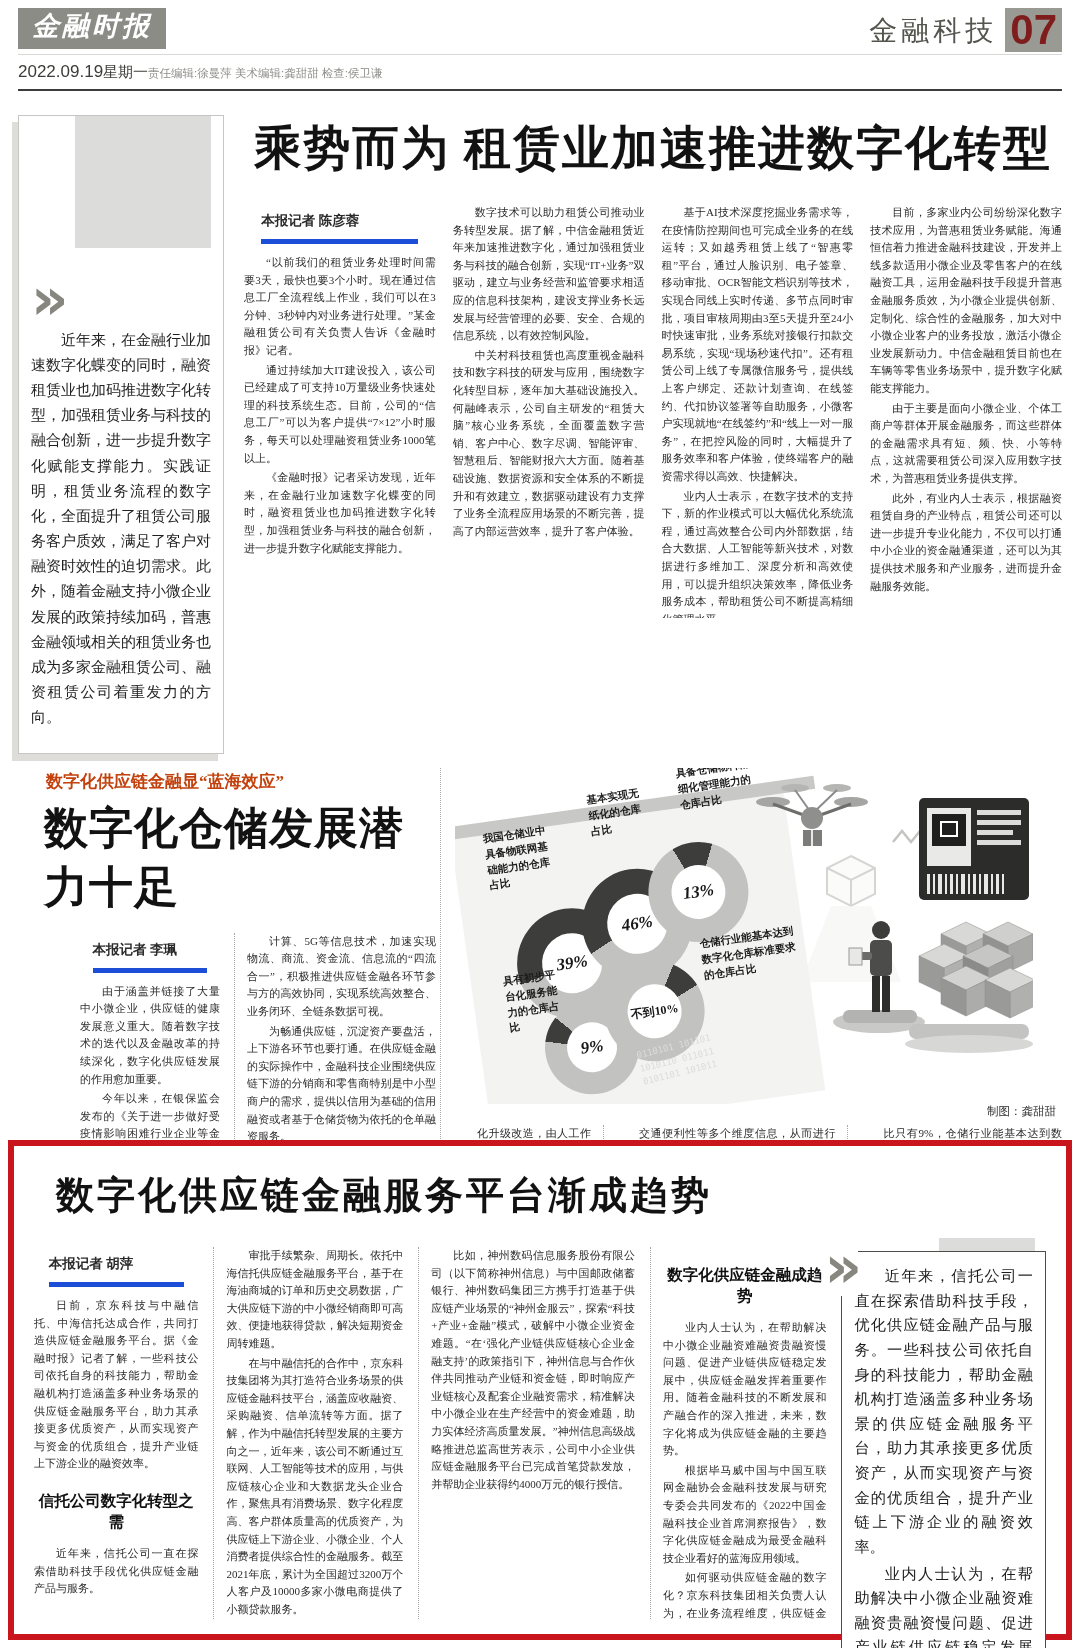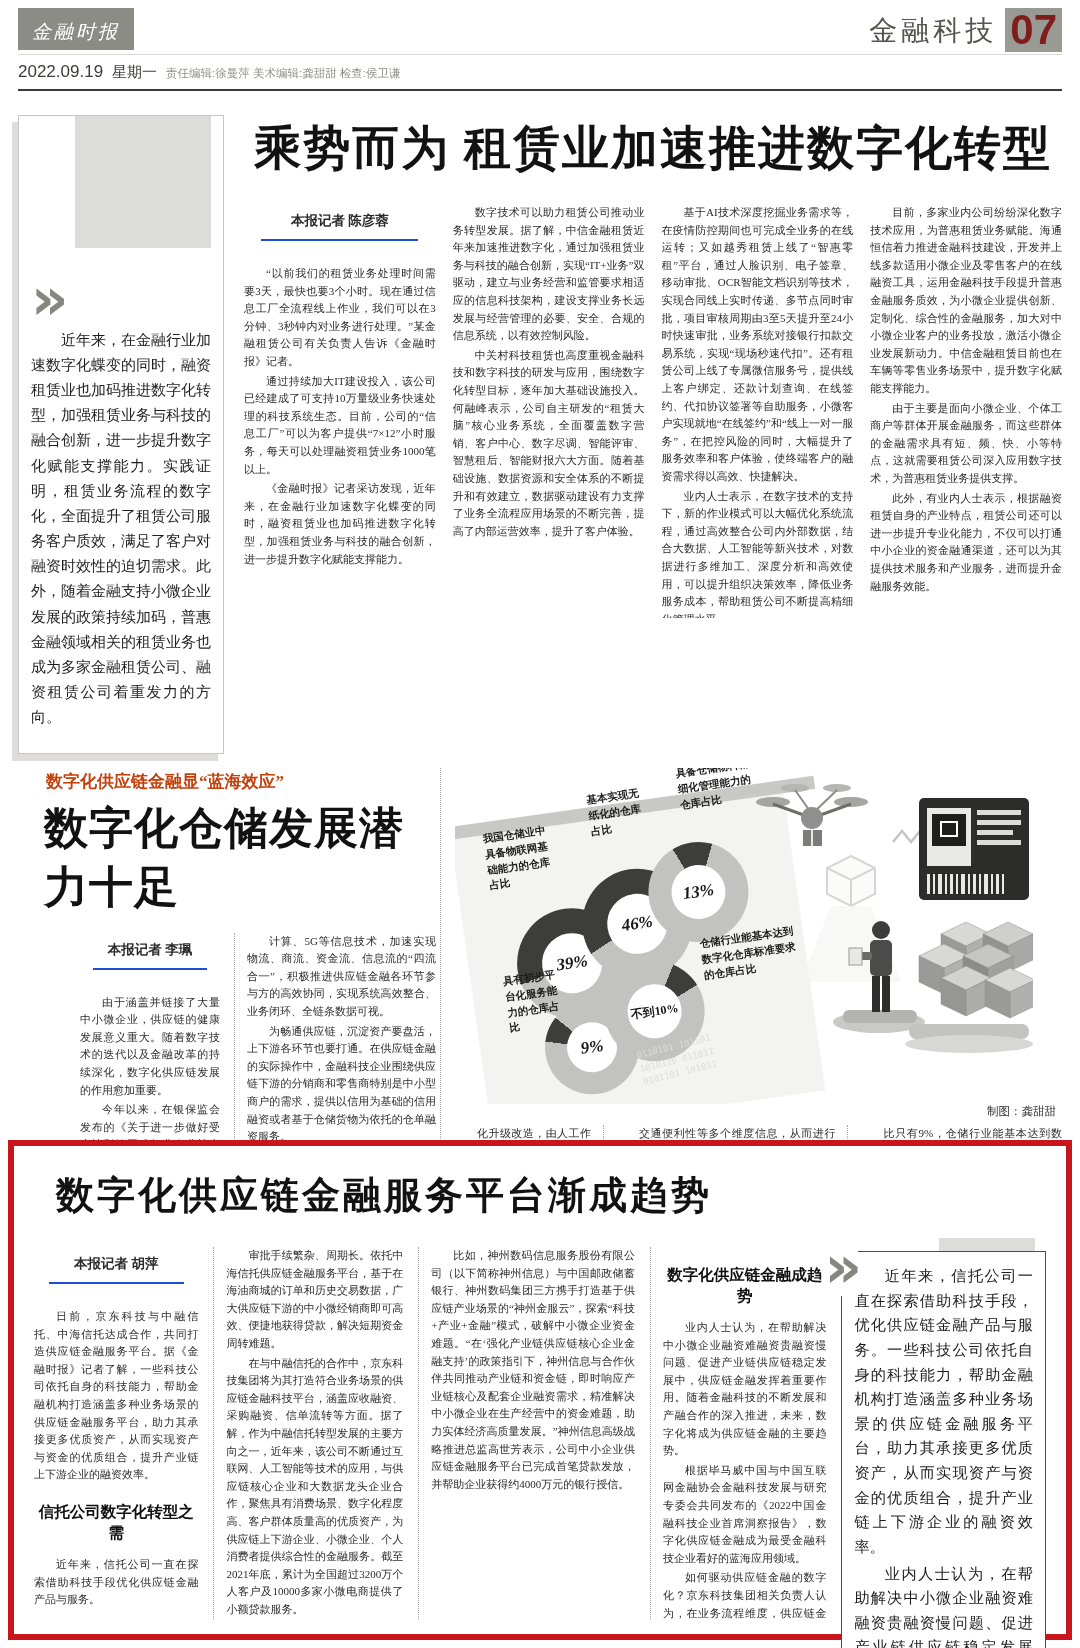--- a/index.html
+++ b/index.html
@@ -8,35 +8,35 @@
 }
 *{box-sizing:border-box;}
 html,body{margin:0;padding:0;}
 body{width:1080px;height:1648px;overflow:hidden;background:#fff;color:#2b2b2b;
   font-family:"Liberation Serif","DejaVu Serif",serif;}
 .page{position:relative;width:1080px;height:1648px;background:#fff;}
 
 
 .hdr{padding:8px 18px 0;}
 .masthead-top{display:flex;justify-content:space-between;align-items:flex-start;border-bottom:1px solid #d8d8d6;padding-bottom:2px;}
-.logo{background:var(--masthead-gray);color:#fff;font-size:19px;font-weight:normal;font-style:italic;
-  padding:11px 14px 5px;letter-spacing:3px;font-family:"DejaVu Serif",serif;}
+.logo{background:var(--masthead-gray);color:#fff;font-size:27px;font-weight:bold;font-style:italic;
+  padding:0 14px 5px;letter-spacing:3px;font-family:"DejaVu Serif",serif;}
 .hdr-right{display:flex;align-items:flex-end;gap:8px;}
 .section-name{font-size:28px;color:#55554f;letter-spacing:4px;font-family:"Liberation Sans",sans-serif;margin-bottom:2px;}
 .page-no{background:var(--page-no-gray);color:#7f1d1d;font-size:42px;font-weight:bold;line-height:1.05;
   padding:0 5px;font-family:"Liberation Sans",sans-serif;}
-.date-row{display:flex;gap:9px;align-items:baseline;padding:7px 0 7px;border-bottom:2px solid #3c3c3a;}
+.date-row{display:flex;gap:0;align-items:baseline;padding:7px 0 7px;border-bottom:2px solid #3c3c3a;}
 .date{font-size:17px;color:#3c3c3a;font-family:"Liberation Sans",sans-serif;}
 .weekday{font-size:15px;color:#3c3c3a;}
 .editors{font-size:11.5px;color:#8e8e8a;font-family:"Liberation Sans",sans-serif;}
 
 
 .para{font-size:11px;line-height:1.6;text-align:justify;text-indent:2em;margin:0 0 2px;}
-.byline{font-size:13.5px;font-weight:bold;text-align:center;padding:8px 0 9px;margin:0 auto 24px;
-  border-bottom:2px solid #1d4ed8;width:82%;}
+.byline{font-size:13.5px;font-weight:bold;text-align:left;padding:8px 0 9px;margin:0 auto 10px;
+  border-bottom:5px solid #1d4ed8;width:82%;}
 .subhead{font-size:15.5px;font-weight:bold;text-align:center;margin:18px 0 12px;color:#101010;}
 .chevron{font-size:58px;color:#87877f;font-weight:bold;line-height:.75;letter-spacing:-8px;
   font-family:"DejaVu Sans",sans-serif;}
 
 
 .article1{display:flex;gap:20px;padding:24px 18px 0;}
 .rail{width:206px;flex:none;}
 .rail-box{border:1px solid #c6c6c4;box-shadow:-6px 7px 0 #deddd9;padding:0 12px 22px;min-height:452px;}
 .rail-gray{width:136px;height:132px;background:var(--quote-block-gray);margin-left:auto;}
 .rail .chevron{margin:30px 0 6px;}

